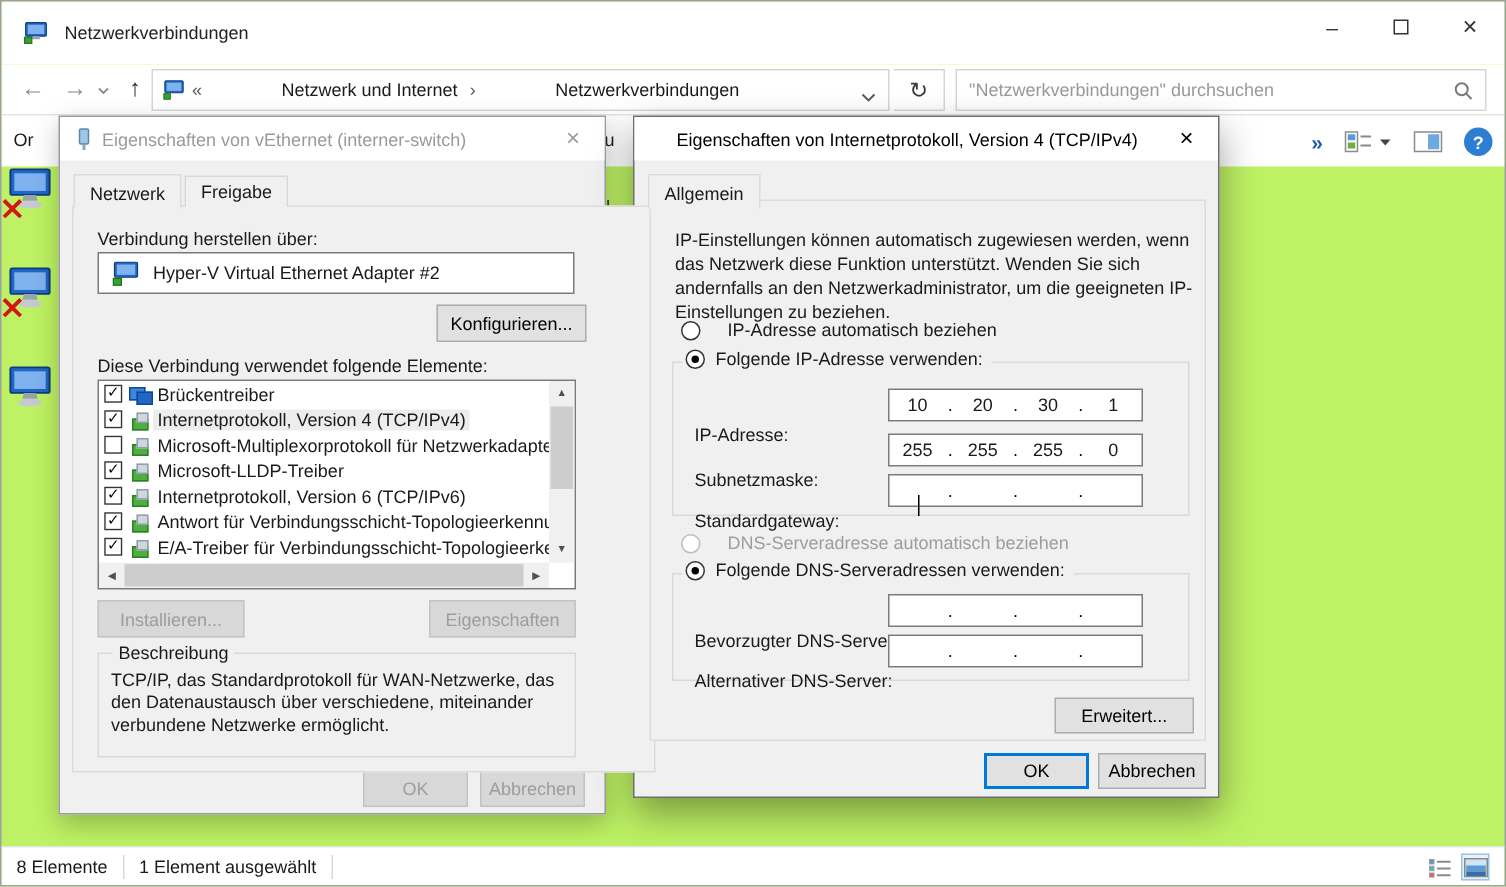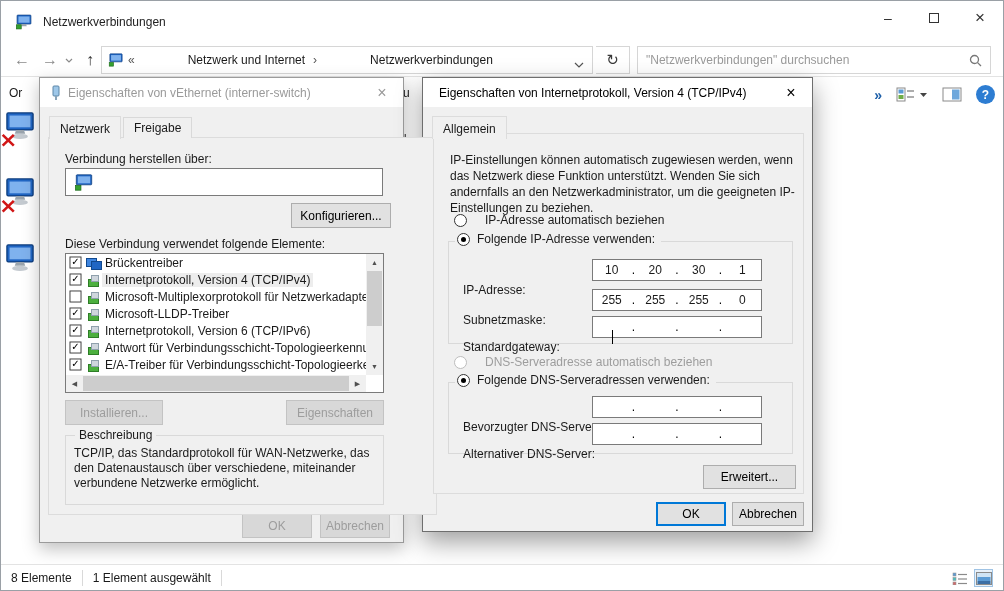--- a/index.html
+++ b/index.html
@@ -1,17 +1,17 @@
 <!DOCTYPE html>
 <html><head>
 <meta charset="utf-8">
 <style>
   * { margin:0; padding:0; box-sizing:border-box; }
   html,body { background:#d0d0d0; font-family:"Liberation Sans","DejaVu Sans",sans-serif; }
-  .window { position:relative; width:1004px; height:591px; background:#ffffff; border:1px solid #9aa0a6; overflow:hidden; font-size:12px; color:#1a1a1a; }
+  .window { position:relative; width:1004px; height:591px; background:#bef264; border:1px solid #9aa0a6; overflow:hidden; font-size:12px; color:#1a1a1a; }
 
   
   .titlebar { position:absolute; left:0; top:0; right:0; height:42px; background:#fff; display:flex; align-items:center; padding-left:14px; }
   .titlebar .apptitle { margin-left:10px; color:#222; }
   .wincontrols { position:absolute; right:0; top:0; height:34px; display:flex; }
   .wbtn { width:46px; height:34px; display:flex; align-items:center; justify-content:center; color:#333; font-size:14px; }
   .wbtn .maxbox { width:10px; height:10px; border:1px solid #333; }
 
   
   .navrow { position:absolute; left:0; top:42px; right:0; height:34px; background:#fff; border-bottom:1px solid #e3e3e3; }
@@ -242,20 +242,21 @@
       <span class="tab">Freigabe</span>
     </div>
     <div class="tabpage">
       <span class="d1label" style="left:16px; top:14px;">Verbindung herstellen über:</span>
       <div class="adapterbox" style="left:16px; top:30px;">
         <svg width="20" height="17" viewBox="0 0 26 22">
           <rect x="3" y="1" width="20" height="13" rx="1" fill="#2066c4" stroke="#0d3d7e"></rect>
           <rect x="5" y="3" width="16" height="9" fill="#7fb2ee"></rect>
           <rect x="2" y="15" width="7" height="6" fill="#35a02f" stroke="#1d6c1a"></rect>
         </svg>
+        <span>Hyper-V Virtual Ethernet Adapter #2</span>
       </div>
       <div class="btn" style="left:242px; top:65px; width:100px; height:25px;">Konfigurieren...</div>
       <span class="d1label" style="left:16px; top:99px;">Diese Verbindung verwendet folgende Elemente:</span>
 
       <div class="listbox" style="left:16px; top:115px;">
         <div class="list-inner">
           <div class="lrow">
               <span class="cb on"></span>
               <span class="li-ic bridge"></span>
               <span class="lbl-wrap">Brückentreiber</span>
@@ -309,21 +310,21 @@
       <div class="groupbox" style="left:16px; top:297px; width:319px; height:70px;">
         <span class="gb-label">Beschreibung</span>
         <div class="desc-text">TCP/IP, das Standardprotokoll für WAN-Netzwerke, das den Datenaustausch über verschiedene, miteinander verbundene Netzwerke ermöglicht.</div>
       </div>
     </div>
     <div class="btn disabled" style="left:202px; top:435px; width:70px; height:25px;">OK</div>
     <div class="btn disabled" style="left:280px; top:435px; width:70px; height:25px;">Abbrechen</div>
   </div>
 
   <div class="dialog" id="dlg2">
-    <div class="dlg-title" style="padding-left:16px;">
+    <div class="dlg-title" style="padding-left:28px;">
       <span class="t" style="margin-left:0;">Eigenschaften von Internetprotokoll, Version 4 (TCP/IPv4)</span>
       <span class="dlg-close" style="color:#000;">×</span>
     </div>
     <div class="tabstrip">
       <span class="tab active">Allgemein</span>
     </div>
     <div class="tabpage">
       <div class="intro">IP-Einstellungen können automatisch zugewiesen werden, wenn das Netzwerk diese Funktion unterstützt. Wenden Sie sich andernfalls an den Netzwerkadministrator, um die geeigneten IP-Einstellungen zu beziehen.</div>
 
       <div class="radiorow" style="left:20px; top:79px;">

